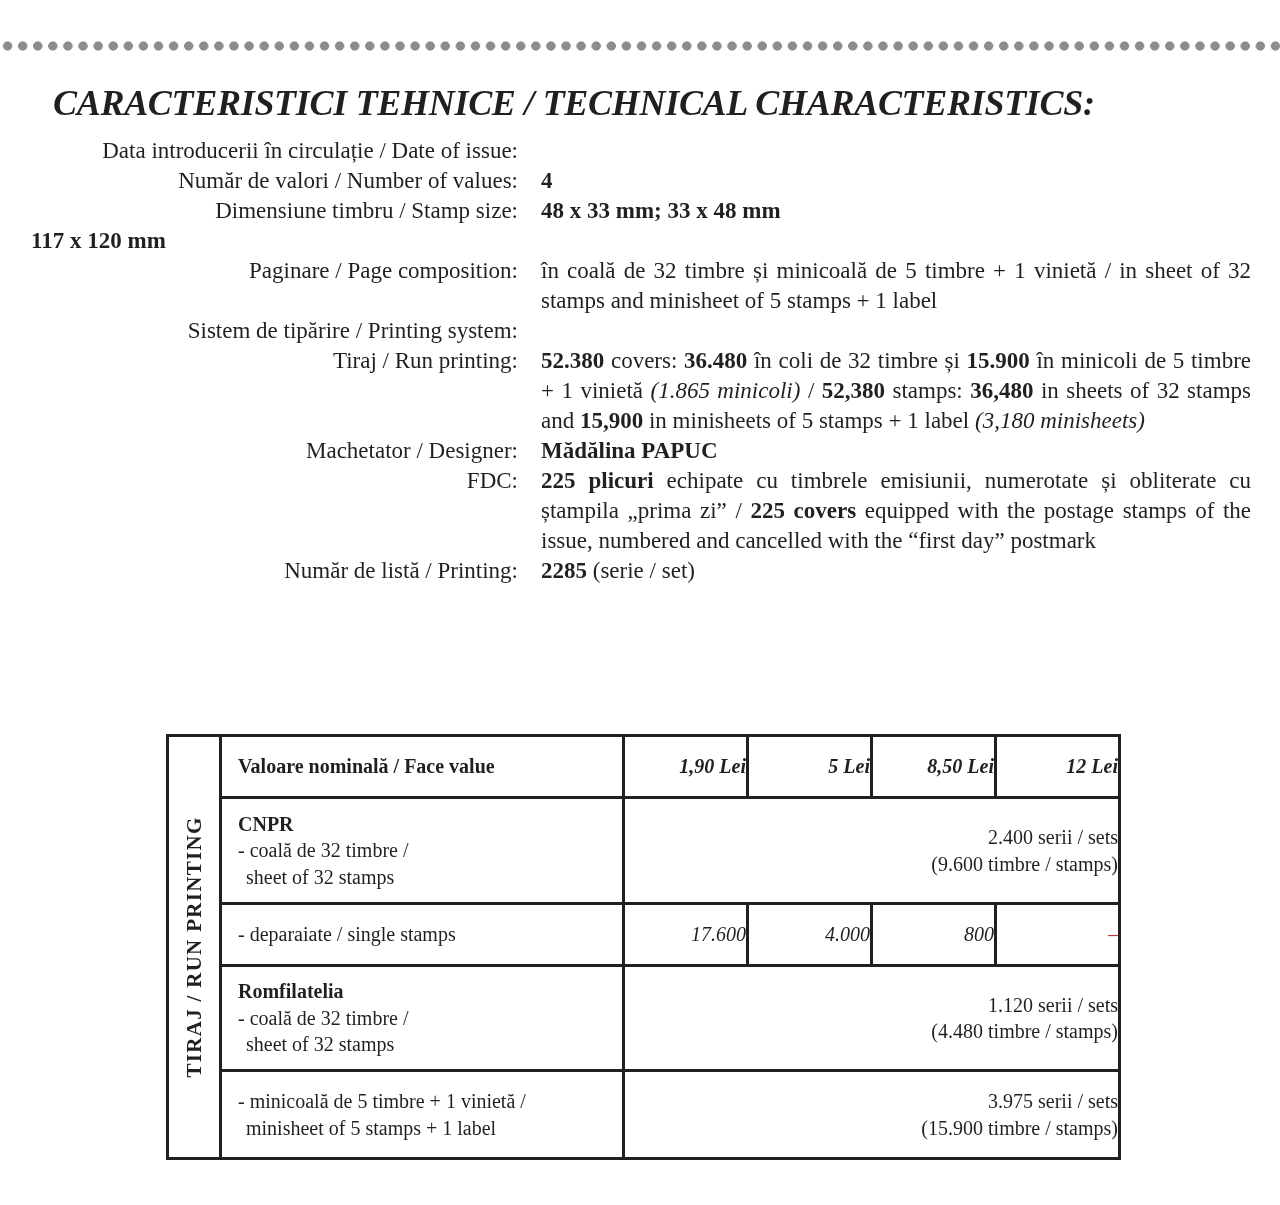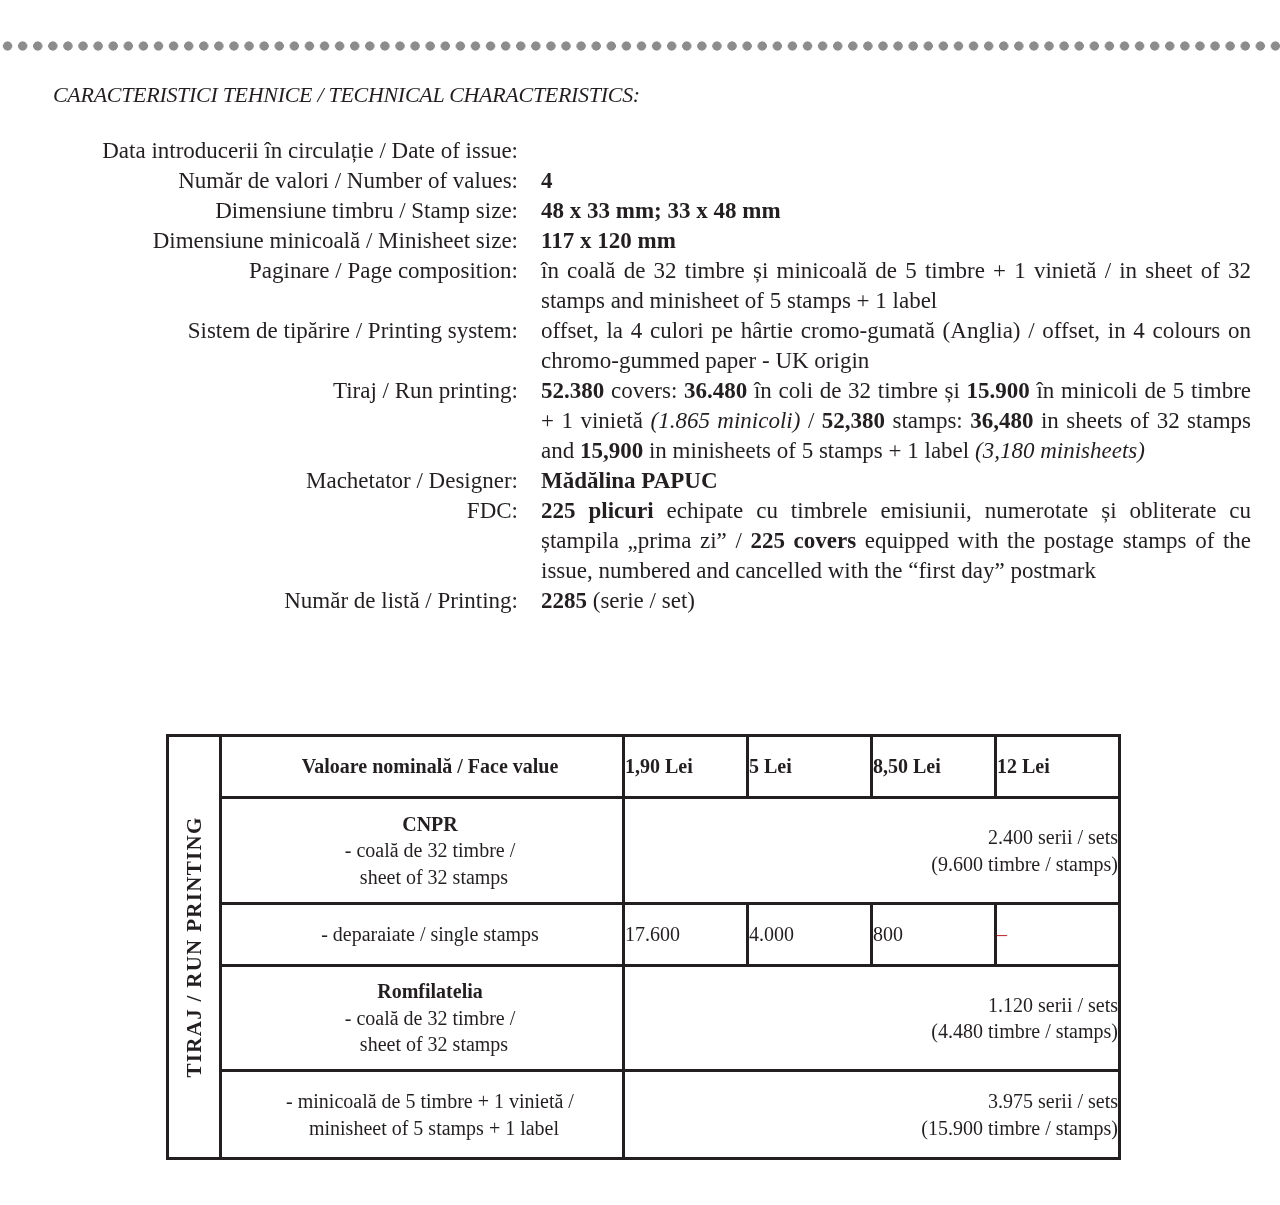--- a/index.html
+++ b/index.html
@@ -9,21 +9,21 @@
     color: #231f20;
   }
   .dots {
     position: absolute; left: 0; top: 40px; width: 1280px; height: 12px;
     background-image: radial-gradient(circle, #8c8c8c 4.3px, transparent 4.9px);
     background-size: 15.1px 12px;
     background-position: 0px 0;
   }
   .heading {
     position: absolute; left: 53px; top: 82px;
-    font-size: 22px; font-weight: normal; font-style: italic;
+    font-size: 36px; font-weight: bold; font-style: italic;
     letter-spacing: -0.3px; white-space: nowrap;
   }
   .specs {
     position: absolute; left: 8px; top: 136px; width: 1280px;
   }
   .spec-row { display: flex; font-size: 23px; line-height: 30px; }
   .spec-label {
     width: 510px; text-align: right; flex: 0 0 510px; white-space: nowrap;
   }
   .spec-value {
@@ -41,22 +41,22 @@
   table.tiraj td {
     border: 3px solid #231f20;
     padding: 0;
   }
   .side-cell { width: 50px; position: relative; }
   .side-text {
     position: absolute; left: 50%; top: 50%;
     transform: translate(-50%, -50%) rotate(-90deg);
     white-space: nowrap; font-weight: bold; font-size: 21px; letter-spacing: 1.3px;
   }
-  .desc-cell { width: 384px; padding-left: 16px !important; text-align: center; vertical-align: middle; line-height: 26.5px; }
-  .val-cell { width: 121px; text-align: left; vertical-align: middle; }
+  .desc-cell { width: 384px; padding-left: 16px !important; text-align: left; vertical-align: middle; line-height: 26.5px; }
+  .val-cell { width: 121px; text-align: right; vertical-align: middle; font-style: italic; }
   .head-cell { font-weight: bold; }
   .merged { text-align: right; vertical-align: middle; line-height: 26.5px; }
   .dash { color: #c1272d; }
   .indent { padding-left: 8px; display: inline-block; }
 </style>
 </head>
 <body>
 
 <div class="dots"></div>
 
@@ -68,30 +68,28 @@
   </div>
   <div class="spec-row">
     <div class="spec-label">Număr de valori / Number of values:</div>
     <div class="spec-value nojust"><b>4</b></div>
   </div>
   <div class="spec-row">
     <div class="spec-label">Dimensiune timbru / Stamp size:</div>
     <div class="spec-value nojust"><b>48 x 33 mm; 33 x 48 mm</b></div>
   </div>
   <div class="spec-row">
-    <div class="spec-label">Dimensiune minicoală / Minisheet size:</div>
     <div class="spec-value nojust"><b>117 x 120 mm</b></div>
   </div>
   <div class="spec-row">
     <div class="spec-label">Paginare / Page composition:</div>
     <div class="spec-value">în coală de 32 timbre și  minicoală de 5 timbre + 1 vinietă / in sheet of 32 stamps and minisheet of 5 stamps + 1 label</div>
   </div>
   <div class="spec-row">
     <div class="spec-label">Sistem de tipărire / Printing system:</div>
-    <div class="spec-value">offset, la 4 culori pe hârtie cromo-gumată (Anglia) / offset, in 4 colours on chromo-gummed paper - UK origin</div>
   </div>
   <div class="spec-row">
     <div class="spec-label">Tiraj / Run printing:</div>
     <div class="spec-value"><b>52.380</b><span> covers: </span><b>36.480</b><span> în coli de 32 timbre și </span><b>15.900</b><span> în minicoli de 5 timbre + 1 vinietă </span><i>(1.865 minicoli)</i><span> / </span><b>52,380</b><span> stamps: </span><b>36,480</b><span> in sheets of 32 stamps and </span><b>15,900</b><span> in minisheets of 5 stamps + 1 label </span><i>(3,180 minisheets)</i></div>
   </div>
   <div class="spec-row">
     <div class="spec-label">Machetator / Designer:</div>
     <div class="spec-value nojust"><b>Mădălina PAPUC</b></div>
   </div>
   <div class="spec-row">

